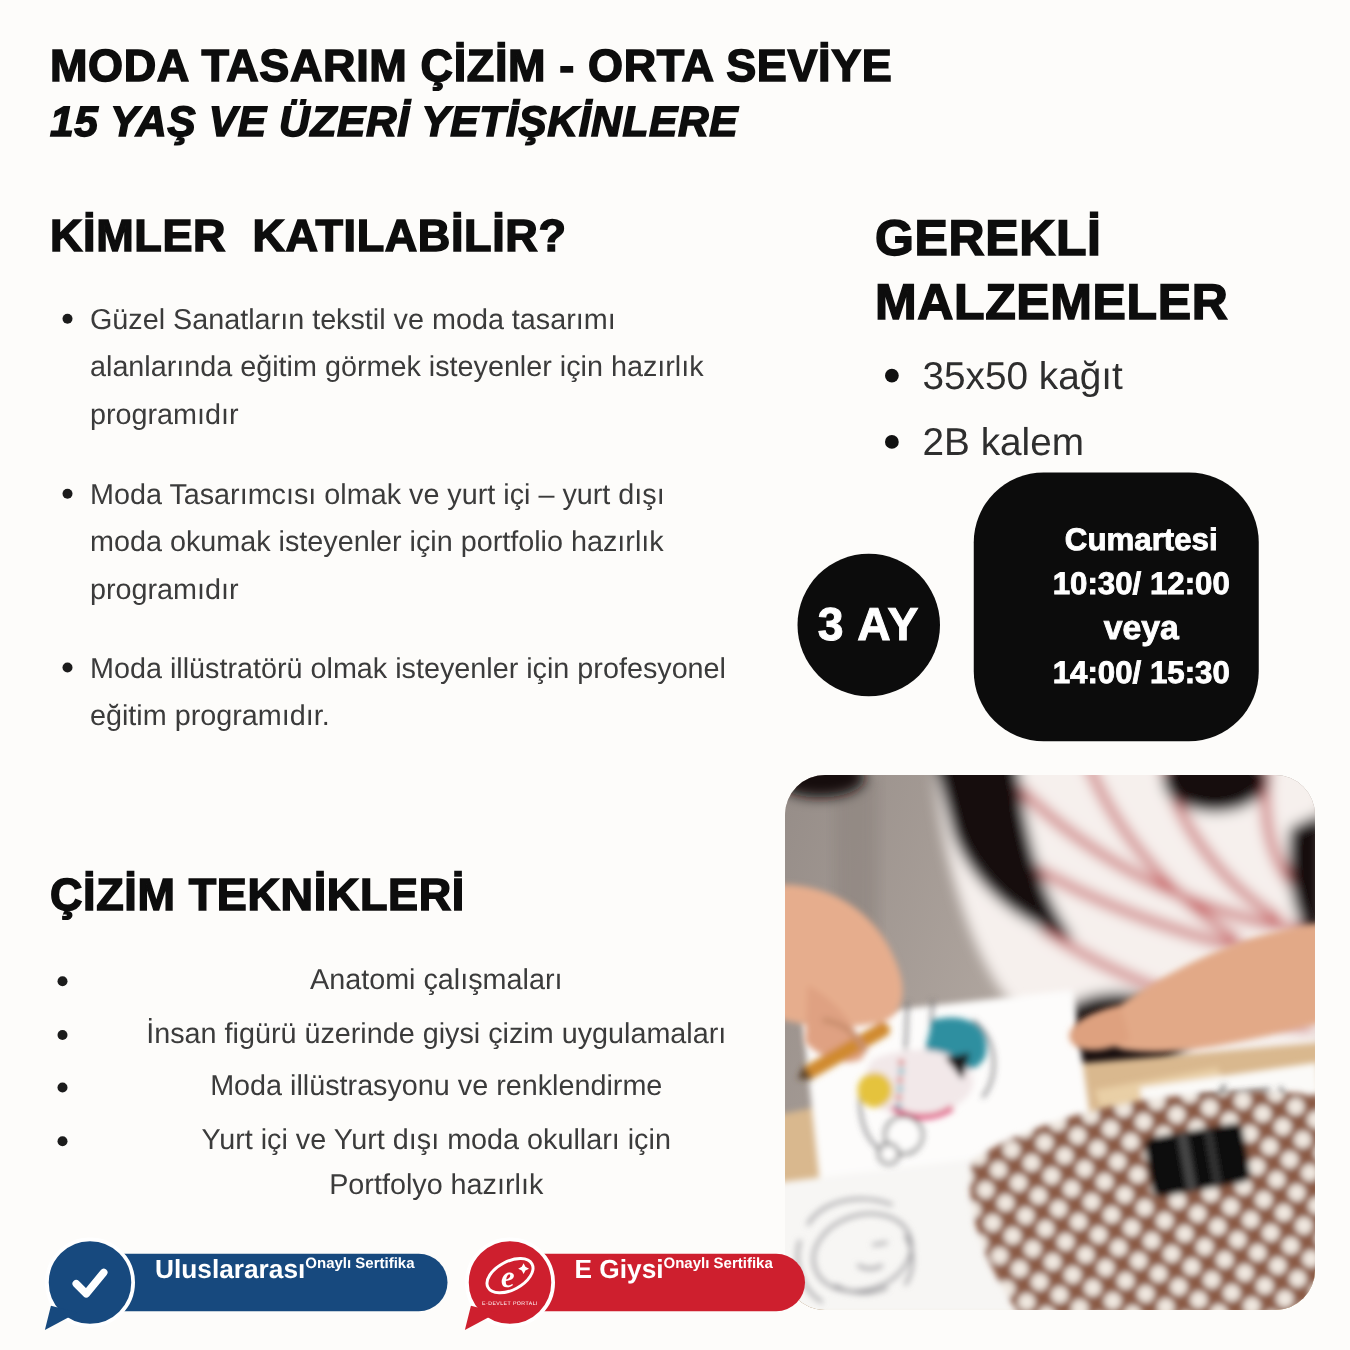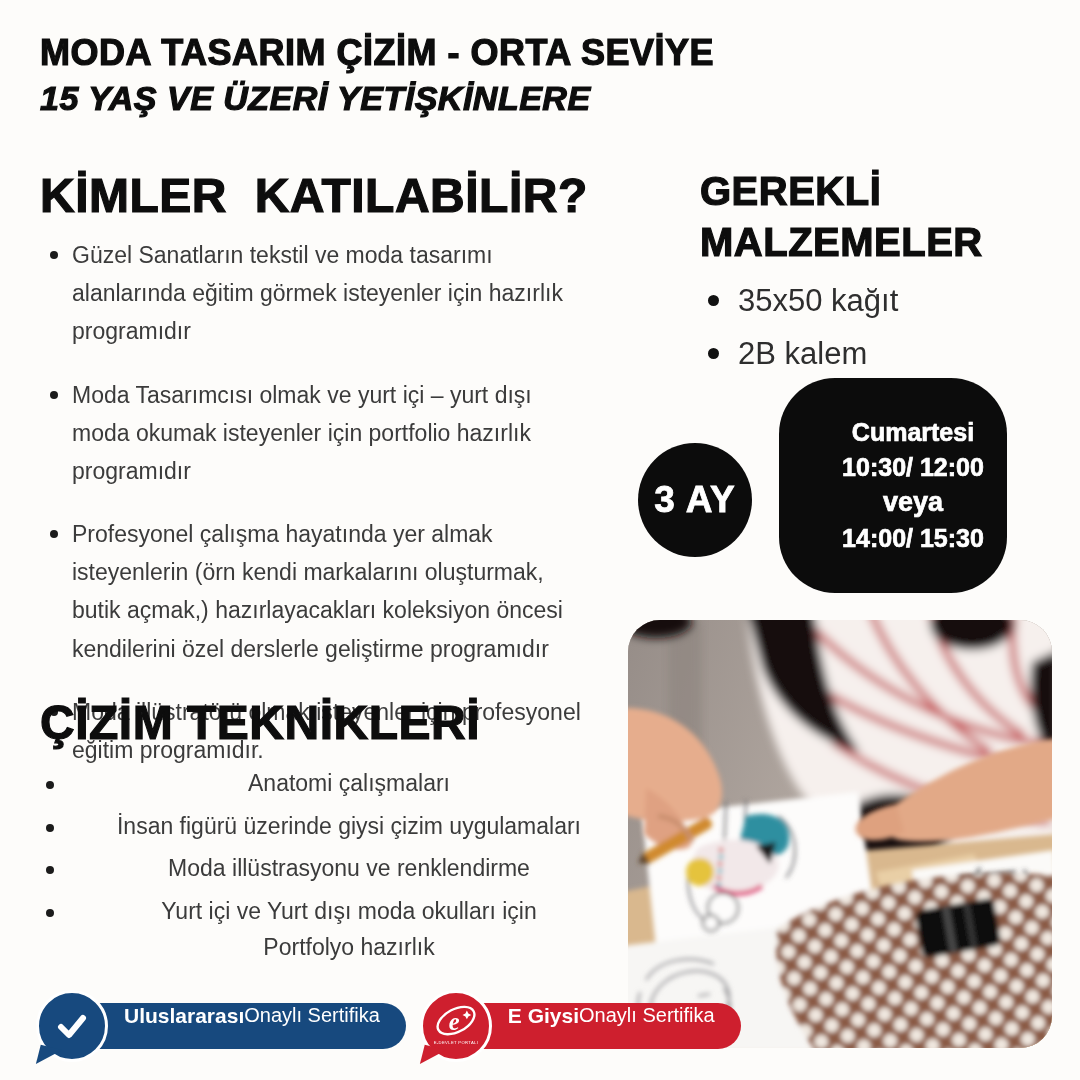--- a/index.html
+++ b/index.html
@@ -17,21 +17,21 @@
   .heavy {
     font-weight: 900;
     -webkit-text-stroke: 1.2px currentColor;
     color: #0d0d0d;
     letter-spacing: 0.5px;
   }
   .title-block { left: 40px; top: 32px; }
   .main-title  { font-size: 36px; line-height: 1.18; }
   .sub-title   { font-size: 34px; line-height: 1.18; font-style: italic; margin-top: 4px; }
 
-  .h-section { font-size: 48px; white-space: pre; }
+  .h-section { font-size: 36px; white-space: pre; }
   .kimler-heading { left: 40px; top: 168px; }
   .cizim-heading  { left: 40px; top: 695px; }
 
   .gerekli-heading { left: 700px; top: 166px; font-size: 40px; line-height: 1.28; white-space: pre; }
 
   
   ul { list-style: none; }
   .body-list li {
     position: relative;
     padding-left: 28px;
@@ -139,38 +139,37 @@
     height: 46px;
     border-radius: 29px;
     background: var(--c);
     color: #fff;
     display: flex; flex-direction: row; justify-content: center;
     text-align: center;
     padding: 0 26px 0 48px;
     white-space: nowrap;
   }
   .cert-line1 { font-size: 21px; font-weight: 700; line-height: 1.25; }
-  .cert-line2 { font-size: 20px; font-weight: 400; line-height: 1.25; }
+  .cert-line2 { font-size: 12px; font-weight: 700; line-height: 1.25; }
   .badge-blue { --c: #17497E; }
   .badge-red  { --c: #CE1F2E; }
 </style>
 </head>
 <body>
 
 <header class="abs title-block">
   <div class="main-title heavy">MODA TASARIM ÇİZİM - ORTA SEVİYE</div>
   <div class="sub-title heavy">15 YAŞ VE ÜZERİ YETİŞKİNLERE</div>
 </header>
 
 <h2 class="abs h-section heavy kimler-heading">KİMLER  KATILABİLİR?</h2>
 
 <ul class="abs body-list who-list">
     <li>Güzel Sanatların tekstil ve moda tasarımı alanlarında eğitim görmek isteyenler için hazırlık programıdır</li>
     <li>Moda Tasarımcısı olmak ve yurt içi – yurt dışı moda okumak isteyenler için portfolio hazırlık programıdır</li>
-    <li>Profesyonel çalışma hayatında yer almak isteyenlerin (örn kendi markalarını oluşturmak, butik açmak,) hazırlayacakları koleksiyon öncesi kendilerini özel derslerle geliştirme programıdır</li>
     <li>Moda illüstratörü olmak isteyenler için profesyonel eğitim programıdır.</li>
   </ul>
 
 <h2 class="abs h-section heavy cizim-heading">ÇİZİM TEKNİKLERİ</h2>
 
 <ul class="abs body-list tech-list">
     <li>Anatomi çalışmaları</li>
     <li>İnsan figürü üzerinde giysi çizim uygulamaları</li>
     <li>Moda illüstrasyonu ve renklendirme</li>
     <li>Yurt içi ve Yurt dışı moda okulları için

